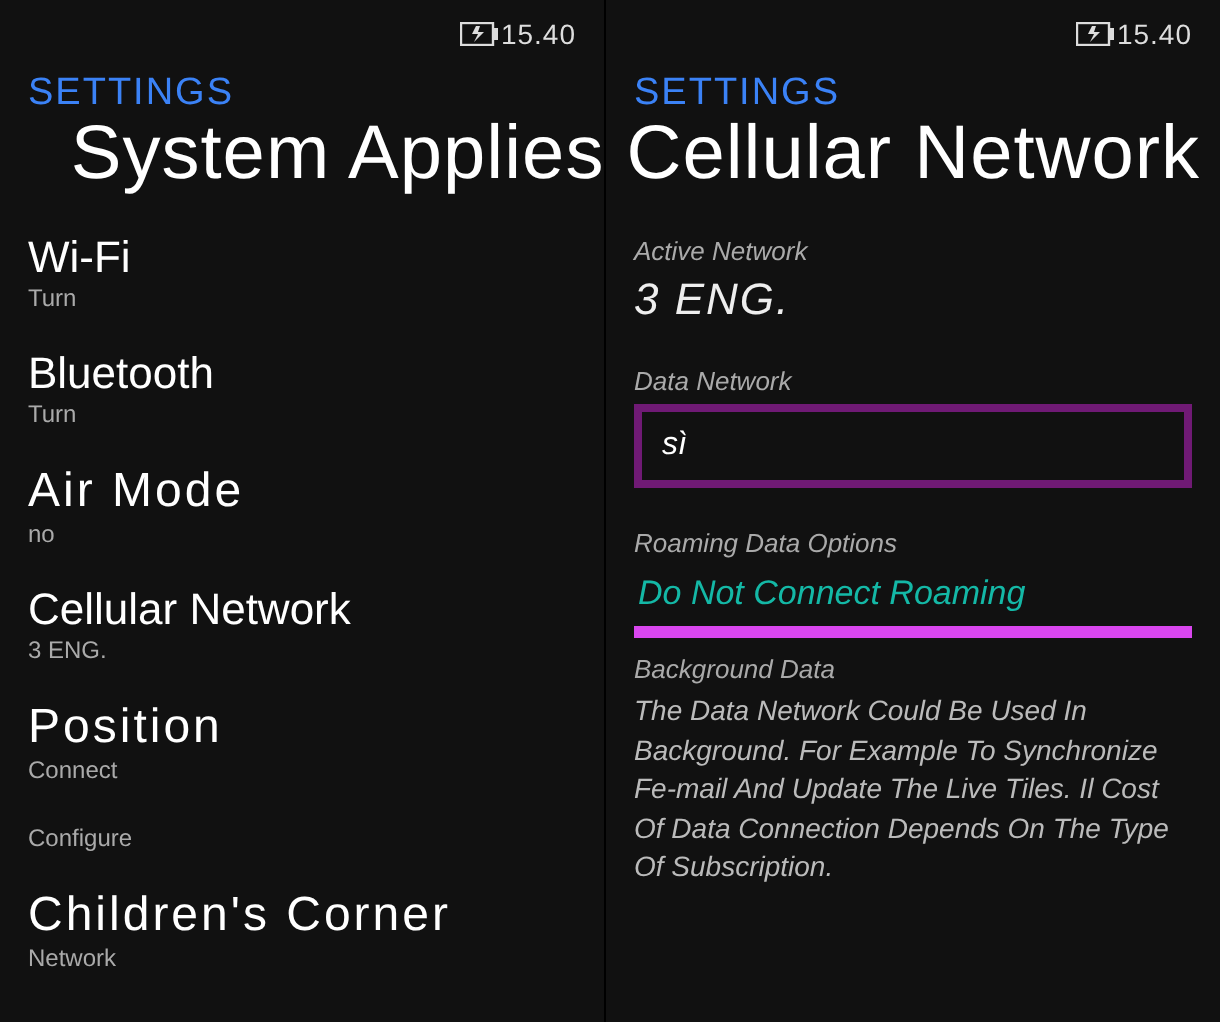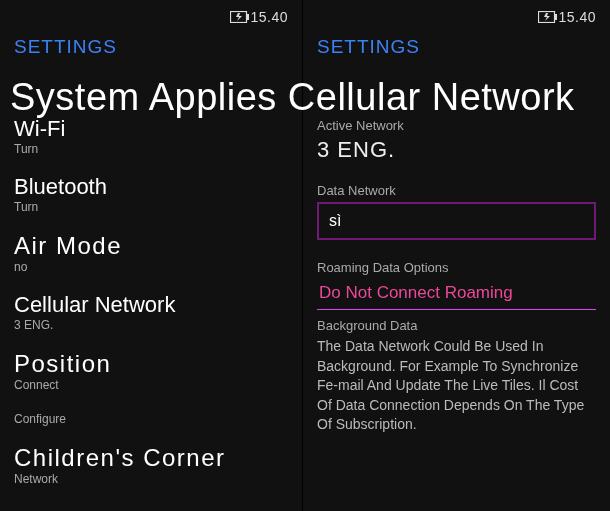--- a/index.html
+++ b/index.html
@@ -10,28 +10,28 @@
     .panel-right { width: 307px; }
     .statusbar { height: 30px; display: flex; justify-content: flex-end; align-items: center; gap: 0; padding-top: 4px; }
     .battery-icon { display: inline-flex; align-items: center; }
     .clock { font-size: 14px; color: #ddd; letter-spacing: 0.5px; }
     .page-header { font-size: 19px; font-weight: 400; color: #3b82f6; margin-top: 6px; letter-spacing: 1px; }
     .items { margin-top: 60px; }
     .item { margin-bottom: 20px; }
     .item-title { font-size: 22px; color: #fff; line-height: 1; }
     .item-title.spaced { letter-spacing: 1.5px; font-size: 24px; }
     .item-sub { font-size: 12px; color: #aaa; margin-top: 2px; }
-    .right-content { margin-top: 60px; }
+    .right-content { margin-top: 60px; font-style: italic; }
     .field-label { font-size: 13px; color: #aaa; margin-bottom: 4px; }
     .active-net { font-size: 22px; color: #eee; margin-bottom: 20px; letter-spacing: 1px; }
-    .select-box { border: 2px solid #701a75; padding: 8px 10px; font-size: 16px; color: #fff; background: #111; margin-bottom: 20px; }
-    .underline-box { border-bottom: 1px solid #d946ef; padding: 4px 2px 6px; font-size: 17px; color: #ec4899; margin-bottom: 8px; }
+    .select-box { border: 4px solid #701a75; padding: 8px 10px; font-size: 16px; color: #fff; background: #111; margin-bottom: 20px; }
+    .underline-box { border-bottom: 6px solid #d946ef; padding: 4px 2px 6px; font-size: 17px; color: #14b8a6; margin-bottom: 8px; }
     .helper { font-size: 13px; color: #aaa; line-height: 1.35; margin-bottom: 18px; }
     .helper2 { font-size: 14px; color: #bbb; line-height: 1.4; }
-    .overlay-title { position: absolute; top: 76px; left: 10px; width: 590px; font-size: 38px; color: #fff; font-weight: 400; white-space: nowrap; letter-spacing: 0.5px; z-index: 10; }
+    .overlay-title { position: absolute; top: 56px; left: 10px; width: 590px; font-size: 38px; color: #fff; font-weight: 400; white-space: nowrap; letter-spacing: 0.5px; z-index: 10; text-align: right; }
     .gap-top { margin-top: 6px; }
   </style>
 </head>
 <body>
 
 <div class="container">
 
   <div class="panel panel-left">
     <div class="statusbar">
       <span class="battery-icon">

